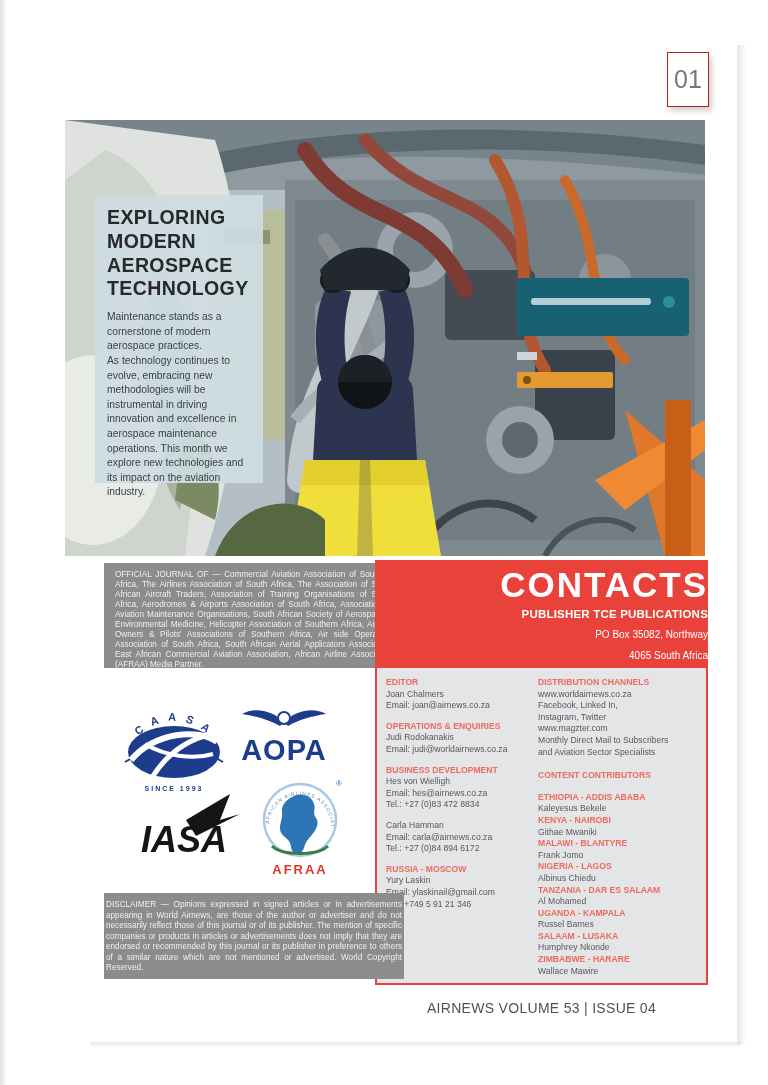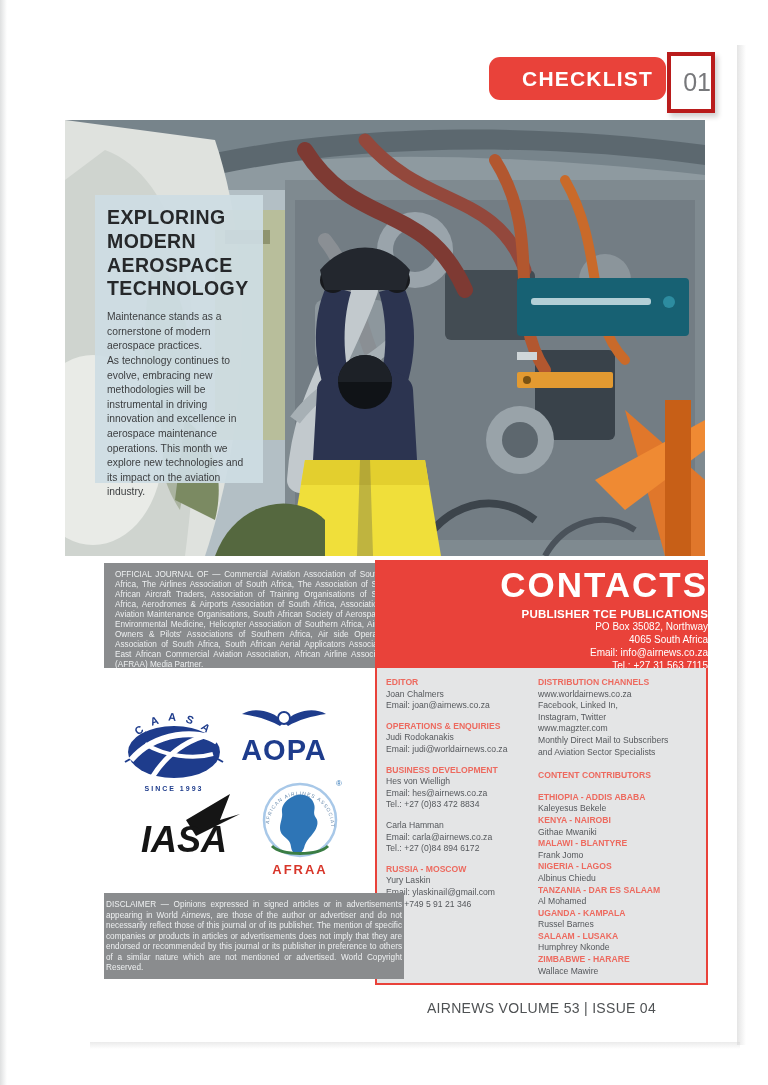--- a/index.html
+++ b/index.html
@@ -20,22 +20,22 @@
     background:linear-gradient(to right,#d6d6d6,rgba(255,255,255,0));opacity:.65;}
   .shadow-bottom{position:absolute;left:90px;top:1042px;width:650px;height:7px;
     background:linear-gradient(to bottom,#dadada,rgba(255,255,255,0));opacity:.55;}
 
   
   .checklist-banner{position:absolute;left:489px;top:57px;width:177px;height:43px;
     background:var(--accent);border-radius:11px;display:flex;align-items:center;
     justify-content:flex-end;padding-right:13px;box-sizing:border-box;}
   .checklist-label{color:#fff;font-size:21px;font-weight:600;letter-spacing:1.2px;}
   .issue-box{position:absolute;left:667px;top:52px;width:40px;height:53px;background:#fff;
-    border:4px solid #b91c1c;box-shadow:3px 4px 5px rgba(0,0,0,.18);
-    display:flex;align-items:center;justify-content:flex-end;}
+    border:1px solid #b91c1c;box-shadow:3px 4px 5px rgba(0,0,0,.18);
+    display:flex;align-items:center;justify-content:center;}
   .issue-number{color:#77787b;font-size:25px;}
 
   
   .photo{position:absolute;left:65px;top:120px;width:640px;height:436px;overflow:hidden;}
   .photo svg{display:block;width:100%;height:100%;}
 
   
   .feature-overlay{position:absolute;left:95px;top:195px;width:168px;height:288px;
     background:rgba(206,221,227,.93);padding:11px 12px;box-sizing:border-box;}
   .feature-title{font-size:19.5px;font-weight:bold;color:#26282a;letter-spacing:.4px;
@@ -48,21 +48,21 @@
   #official-journal{left:68px;top:563px;width:300px;height:105px;
     font-size:8.2px;line-height:1.22;padding:7px 11px;}
   #disclaimer{left:68px;top:893px;width:300px;height:86px;
     font-size:8.2px;line-height:1.28;padding:7px 2px;}
 
   
   .contacts-red{position:absolute;left:375px;top:560px;width:333px;height:108px;
     background:var(--accent);color:#fff;text-align:right;box-sizing:border-box;padding-top:6px;}
   .contacts-title{font-size:35px;font-weight:bold;letter-spacing:2px;line-height:1.1;}
   .publisher-line{font-size:11.5px;font-weight:bold;margin-top:3px;letter-spacing:.2px;}
-  .address-line{font-size:10px;line-height:1.3;}
+  .address-line{font-size:10px;line-height:1.3;margin-top:8px;}
 
   
   .contacts-panel{position:absolute;left:375px;top:668px;width:333px;height:317px;
     background:var(--panel-bg);border:2px solid var(--accent);border-top:none;
     box-sizing:border-box;display:flex;padding:9px 9px;overflow:hidden;}
   .col-left{width:152px;flex:none;}
   .col-right{flex:1;}
   .sec{margin-bottom:9px;}
   .sec-heading{color:var(--accent-light);font-weight:bold;font-size:8.6px;line-height:1.35;white-space:nowrap;}
   .sec-line{color:var(--ink);font-size:8.6px;line-height:1.35;}
@@ -78,23 +78,20 @@
     font-family:Liberation Sans, sans-serif;font-size:14px;color:#4f5254;letter-spacing:.3px;}
 </style>
 </head>
 <body>
 
 <div class="page">
   <div class="edge-left"></div>
   <div class="shadow-right"></div>
   <div class="shadow-bottom"></div>
 
-  <div class="checklist-banner">
-    <span class="checklist-label">CHECKLIST</span>
-  </div>
   <div class="issue-box">
     <span class="issue-number">01</span>
   </div>
 
   <div class="photo">
     <svg viewBox="0 0 640 436" preserveAspectRatio="none">
       <rect width="640" height="436" fill="#b3bfc5"></rect>
       <rect width="640" height="70" fill="#8e9aa0"></rect>
       <path d="M0,95 C120,40 300,18 640,55 L640,0 L0,0 Z" fill="#77848b"></path>
       <path d="M60,80 C200,30 420,15 640,45 L640,25 C420,-5 180,10 60,60 Z" fill="#5c686f"></path>

